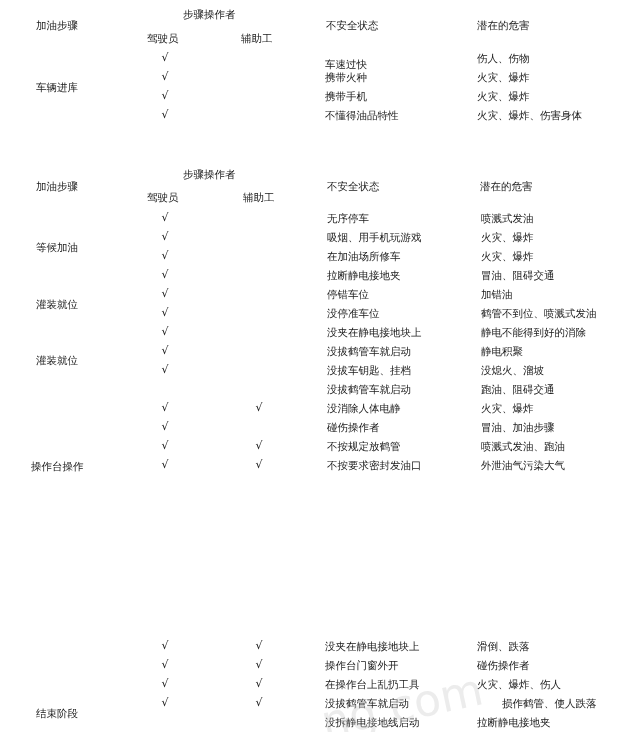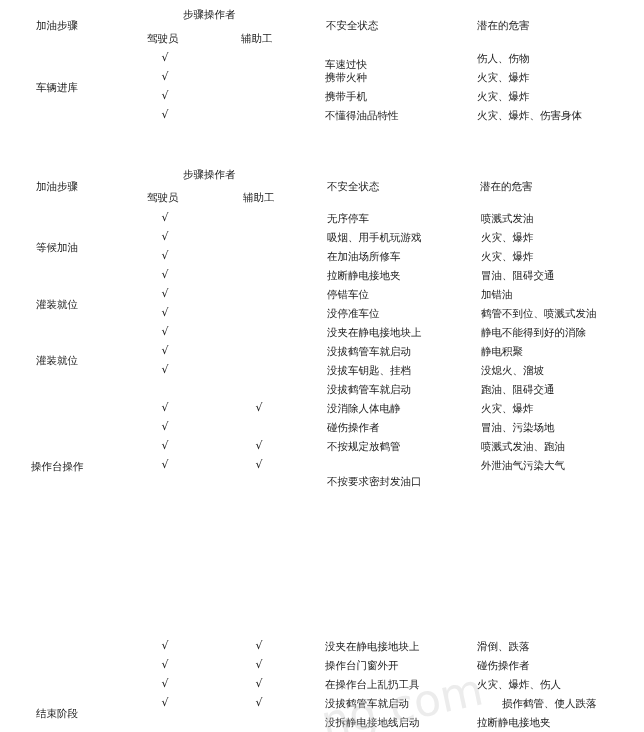--- a/index.html
+++ b/index.html
@@ -126,32 +126,32 @@
   <div>
     <span class="abs chk" style="left:158px;top:401px">√</span>
     <span class="abs chk" style="left:252px;top:401px">√</span>
     <span class="abs" style="left:327px;top:401px">没消除人体电静</span>
     <span class="abs" style="left:481px;top:401px">火灾、爆炸</span>
   </div>
   <div>
     <span class="abs chk" style="left:158px;top:420px">√</span>
     <span class="abs chk" style="left:252px;top:420px"></span>
     <span class="abs" style="left:327px;top:420px">碰伤操作者</span>
-    <span class="abs" style="left:481px;top:420px">冒油、污染场地</span>
+    <span class="abs" style="left:481px;top:420px">冒油、加油步骤</span>
   </div>
   <div>
     <span class="abs chk" style="left:158px;top:439px">√</span>
     <span class="abs chk" style="left:252px;top:439px">√</span>
     <span class="abs" style="left:327px;top:439px">不按规定放鹤管</span>
     <span class="abs" style="left:481px;top:439px">喷溅式发油、跑油</span>
   </div>
   <div>
     <span class="abs chk" style="left:158px;top:458px">√</span>
     <span class="abs chk" style="left:252px;top:458px">√</span>
-    <span class="abs" style="left:327px;top:474px">不按要求密封发油口</span>
+    <span class="abs" style="left:327px;top:458px">不按要求密封发油口</span>
     <span class="abs" style="left:481px;top:458px">外泄油气污染大气</span>
   </div>
 </div>
 
 <div>
   <span class="abs" style="left:36px;top:706px">结束阶段</span>
 
   <div>
     <span class="abs chk" style="left:158px;top:639px">√</span>
     <span class="abs chk" style="left:252px;top:639px">√</span>

